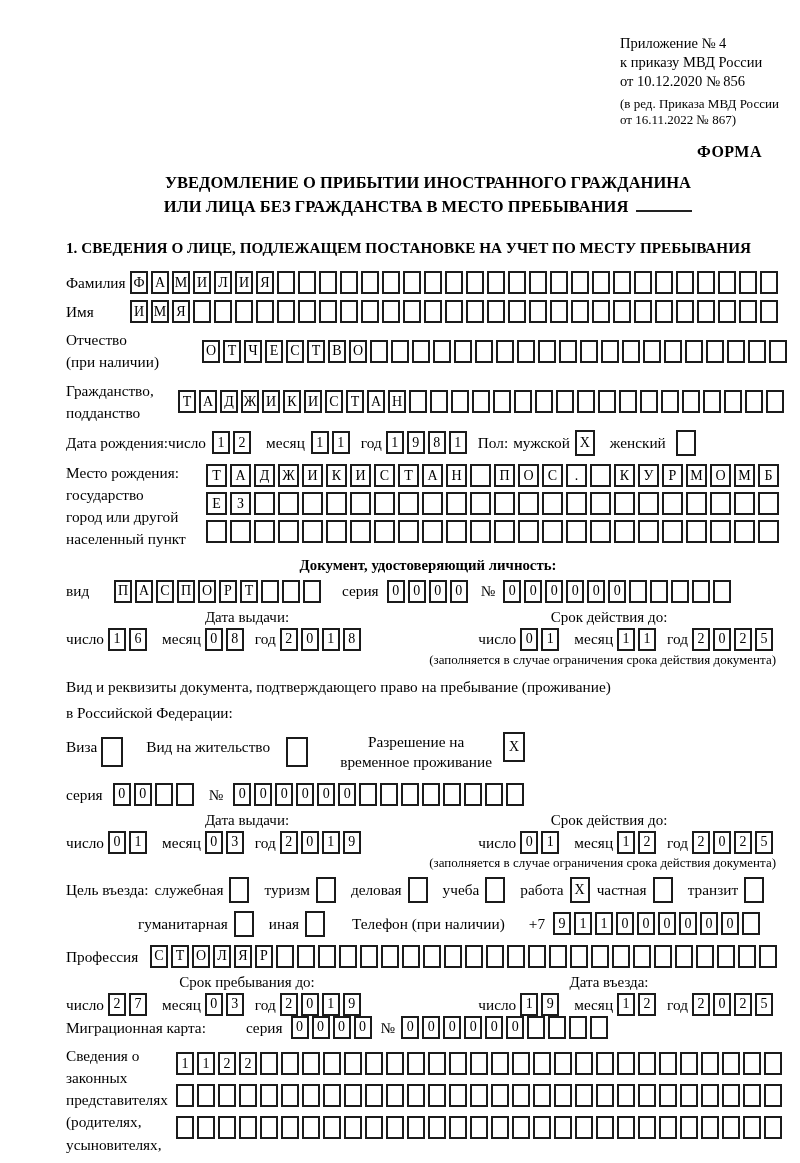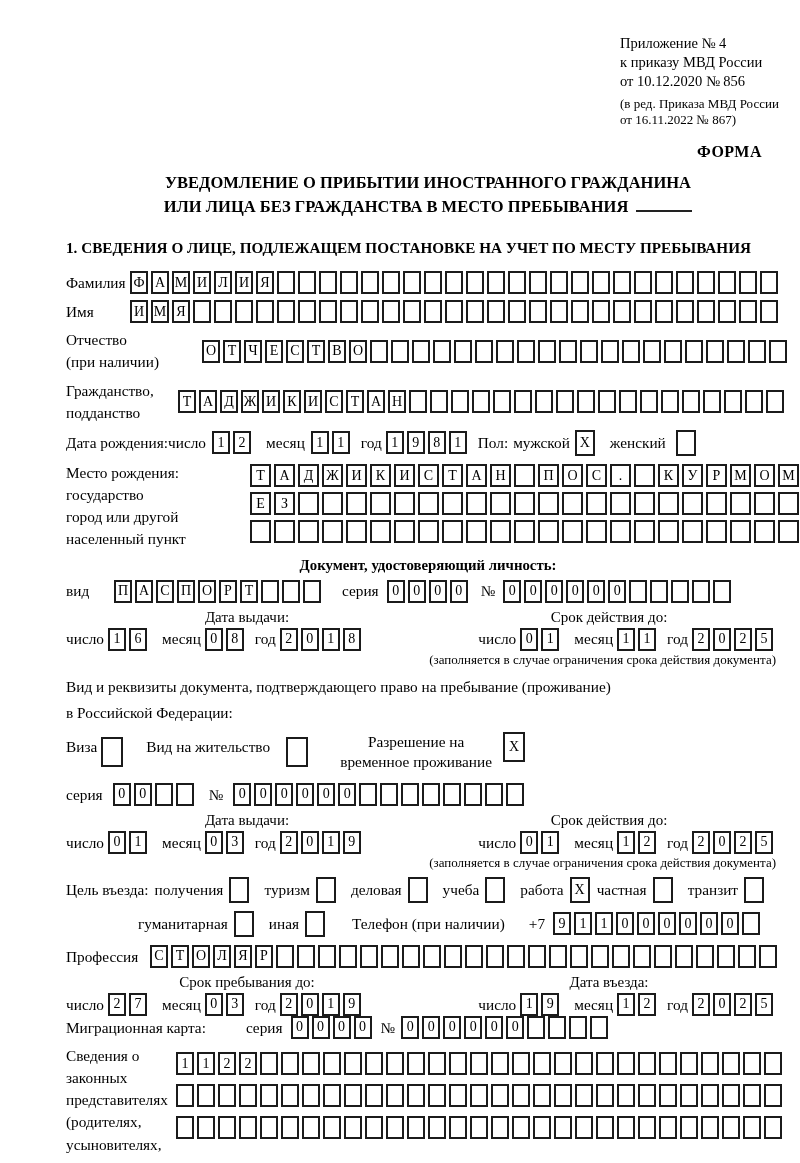--- a/index.html
+++ b/index.html
@@ -250,21 +250,21 @@
     <span class="lbl" style="margin-right:5px;">мужской</span>
     <span class="cells cb">
         <div class="cell">X</div>
       </span>
     <span class="lbl mlA" style="margin-right:10px;">женский</span>
     <span class="cells cb">
         <div class="cell"></div>
       </span>
   </div>
 
-  <div class="row stack" style="margin-top:6px;gap:44px;">
+  <div class="row stack" style="margin-top:6px;">
     <div class="lbl2 w140">
       <div>Место рождения:</div>
       <div>государство</div>
       <div>город или другой</div>
       <div>населенный пункт</div>
     </div>
     <div>
       <div class="cells wide">
           <div class="cell">Т</div>
           <div class="cell">А</div>
@@ -529,21 +529,21 @@
             <div class="cell">2</div>
             <div class="cell">5</div>
           </span>
       </span>
     </div>
     <div class="note">(заполняется в случае ограничения срока действия документа)</div>
   </div>
 
   <div class="row purpose" style="align-items:center; margin-top:6px;">
     <span class="lbl">Цель въезда:</span>
-    <span class="lbl">получения</span>
+    <span class="lbl">служебная</span>
     <span class="cells cb">
         <div class="cell"></div>
       </span>
     <span class="lbl">туризм</span>
     <span class="cells cb">
         <div class="cell"></div>
       </span>
     <span class="lbl">деловая</span>
     <span class="cells cb">
         <div class="cell"></div>

